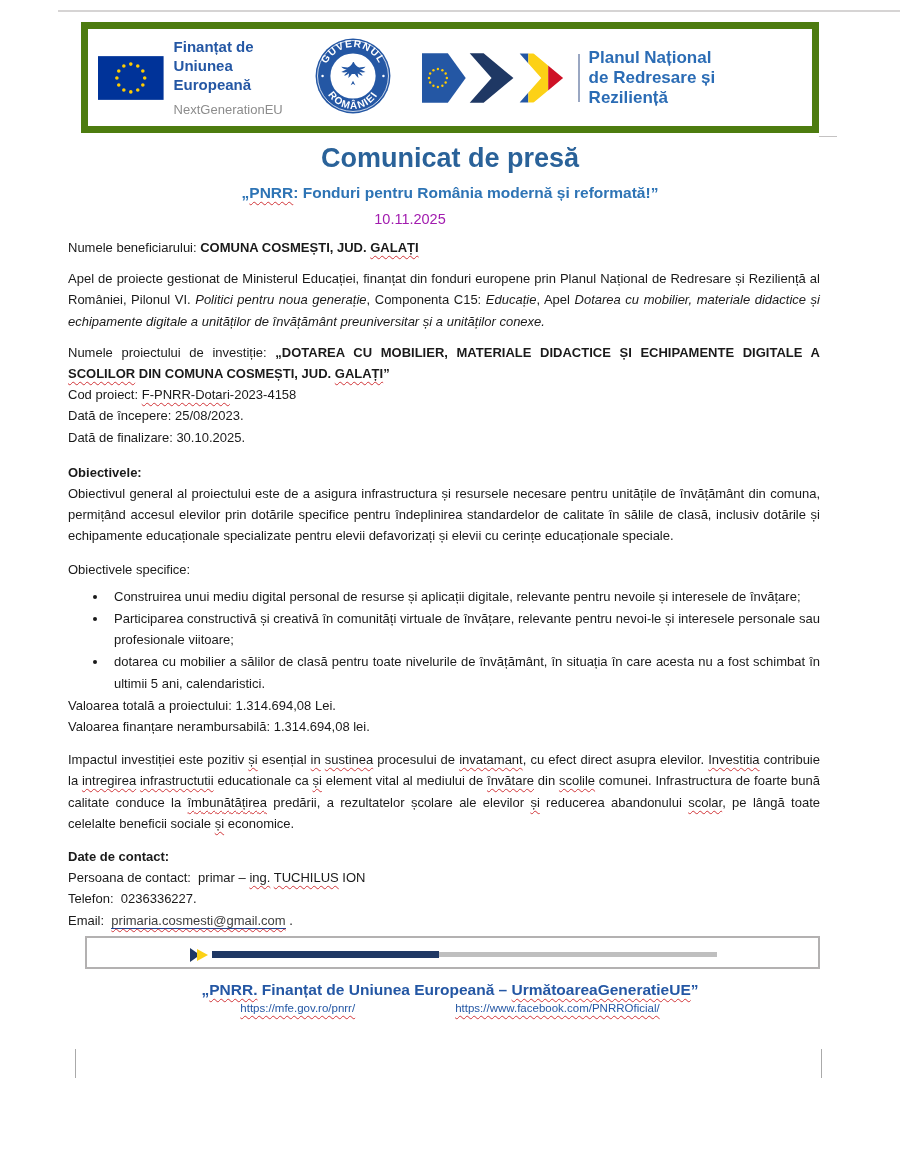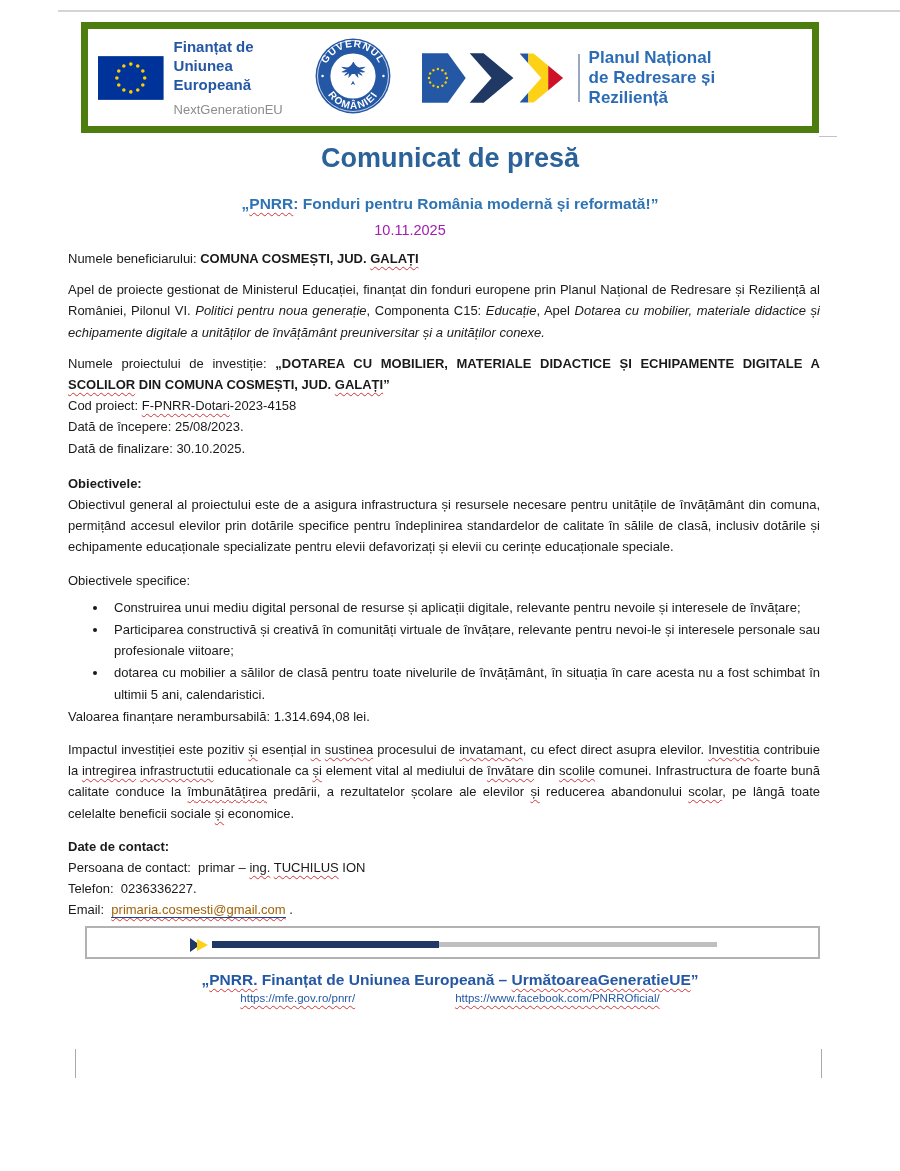--- a/index.html
+++ b/index.html
@@ -16,33 +16,33 @@
               padding:0 14px 0 10px;}
   .eu-logo{display:flex;align-items:center;gap:10px;}
   .eu-text{line-height:19px;font-size:15px;font-weight:bold;color:#2457a4;}
   .eu-text .ngeu{font-size:13px;font-weight:normal;color:#8c8c8c;margin-top:6px;}
   .gov-logo{margin-right:30px;}
   .pnrr-logo{display:flex;align-items:center;}
   .pnrr-sep{width:2px;height:48px;background:#9aa7c2;margin:0 9px 0 7px;}
   .pnrr-text{font-size:17px;line-height:20px;font-weight:bold;color:#2b6cb5;}
   
   .doc-title{margin:10px 0 0 0;text-align:center;font-size:27px;font-weight:bold;color:#2a6299;}
-  .doc-subtitle{margin-top:21px;text-align:center;font-size:15.5px;font-weight:bold;color:#2e74b5;}
+  .doc-subtitle{margin-top:10px;text-align:center;font-size:15.5px;font-weight:bold;color:#2e74b5;}
   .doc-date{margin:9px 80px 0 0;text-align:center;font-size:14.5px;color:#a21caf;}
   
   .content{padding:0 80px 0 68px;font-size:13px;line-height:21.2px;}
   .p{margin:0;}
   .just{text-align:justify;}
   .mt10{margin-top:10px;} .mt12{margin-top:12px;} .mt14{margin-top:14px;} .mt16{margin-top:12px;}
   .bold{font-weight:bold;}
   .seg-b{font-weight:bold;}
   .seg-i{font-style:italic;}
   .seg-w{text-decoration-line:underline;text-decoration-style:wavy;text-decoration-color:#d13438;
          text-decoration-thickness:1px;text-underline-offset:3px;}
-  .seg-u{color:#a16207;border-bottom:1px solid #1f4290;}
+  .seg-u{color:#404040;border-bottom:1px solid #1f4290;}
   ul.objlist{margin:6px 0 0 0;padding:0 0 0 40px;}
   ul.objlist li{padding-left:6px;margin-bottom:1px;text-align:justify;}
   
   .disclaimer{margin-top:17px;text-align:center;font-size:12px;font-weight:600;color:#2e74b5;}
   .bar-box{box-sizing:border-box;position:relative;margin:5px 0 0 85px;width:735px;height:33px;
            border:2px solid #b3b1b1;}
   .bar-row{position:absolute;left:103px;top:10px;display:flex;align-items:center;}
   .bar-navy{width:227px;height:7px;background:#1f3864;}
   .bar-gray{width:278px;height:5px;background:#bfbfbf;}
   .slogan{margin-top:12px;text-align:center;font-size:15.5px;font-weight:bold;color:#2457a4;}
@@ -164,20 +164,21 @@
     <p class="p mt14 bold">Obiectivele:</p>
     <p class="p just">Obiectivul general al proiectului este de a asigura infrastructura și resursele necesare pentru unitățile de învățământ din comuna, permițând accesul elevilor prin dotările specifice pentru îndeplinirea standardelor de calitate în sălile de clasă, inclusiv dotările și echipamente educaționale specializate pentru elevii defavorizați și elevii cu cerințe educaționale speciale.</p>
 
     <p class="p mt16">Obiectivele specifice:</p>
     <ul class="objlist">
       <li>Construirea unui mediu digital personal de resurse și aplicații digitale, relevante pentru nevoile și interesele de învățare;</li>
       <li>Participarea constructivă și creativă în comunități virtuale de învățare, relevante pentru nevoi-le și interesele personale sau profesionale viitoare;</li>
       <li>dotarea cu mobilier a sălilor de clasă pentru toate nivelurile de învățământ, în situația în care acesta nu a fost schimbat în ultimii 5 ani, calendaristici.</li>
     </ul>
 
+    <p class="p">Valoarea totală a proiectului: 1.314.694,08 Lei.</p>
     <p class="p">Valoarea finanțare nerambursabilă: 1.314.694,08 lei.</p>
 
     <p class="p mt12 just"><span>Impactul investiției este pozitiv </span><span class="seg-w">și</span><span> esențial </span><span class="seg-w">in</span><span> </span><span class="seg-w">sustinea</span><span> procesului de </span><span class="seg-w">invatamant</span><span>, cu efect direct asupra elevilor. </span><span class="seg-w">Investitia</span><span> contribuie la </span><span class="seg-w">intregirea</span><span> </span><span class="seg-w">infrastructutii</span><span> educationale ca </span><span class="seg-w">și</span><span> element vital al mediului de </span><span class="seg-w">învătare</span><span> din </span><span class="seg-w">scolile</span><span> comunei. Infrastructura de foarte bună calitate conduce la </span><span class="seg-w">îmbunătățirea</span><span> predării, a rezultatelor școlare ale elevilor </span><span class="seg-w">și</span><span> reducerea abandonului </span><span class="seg-w">scolar</span><span>, pe lângă toate celelalte beneficii sociale </span><span class="seg-w">și</span><span> economice.</span></p>
 
     <p class="p mt12 bold">Date de contact:</p>
     <p class="p"><span>Persoana de contact: &nbsp;primar – </span><span class="seg-w">ing.</span><span> </span><span class="seg-w">TUCHILUS</span><span> ION</span></p>
     <p class="p">Telefon: &nbsp;0236336227.</p>
     <p class="p"><span>Email: &nbsp;</span><span class="seg-u seg-w">primaria.cosmesti@gmail.com</span><span> .</span></p>
   </div>
 

